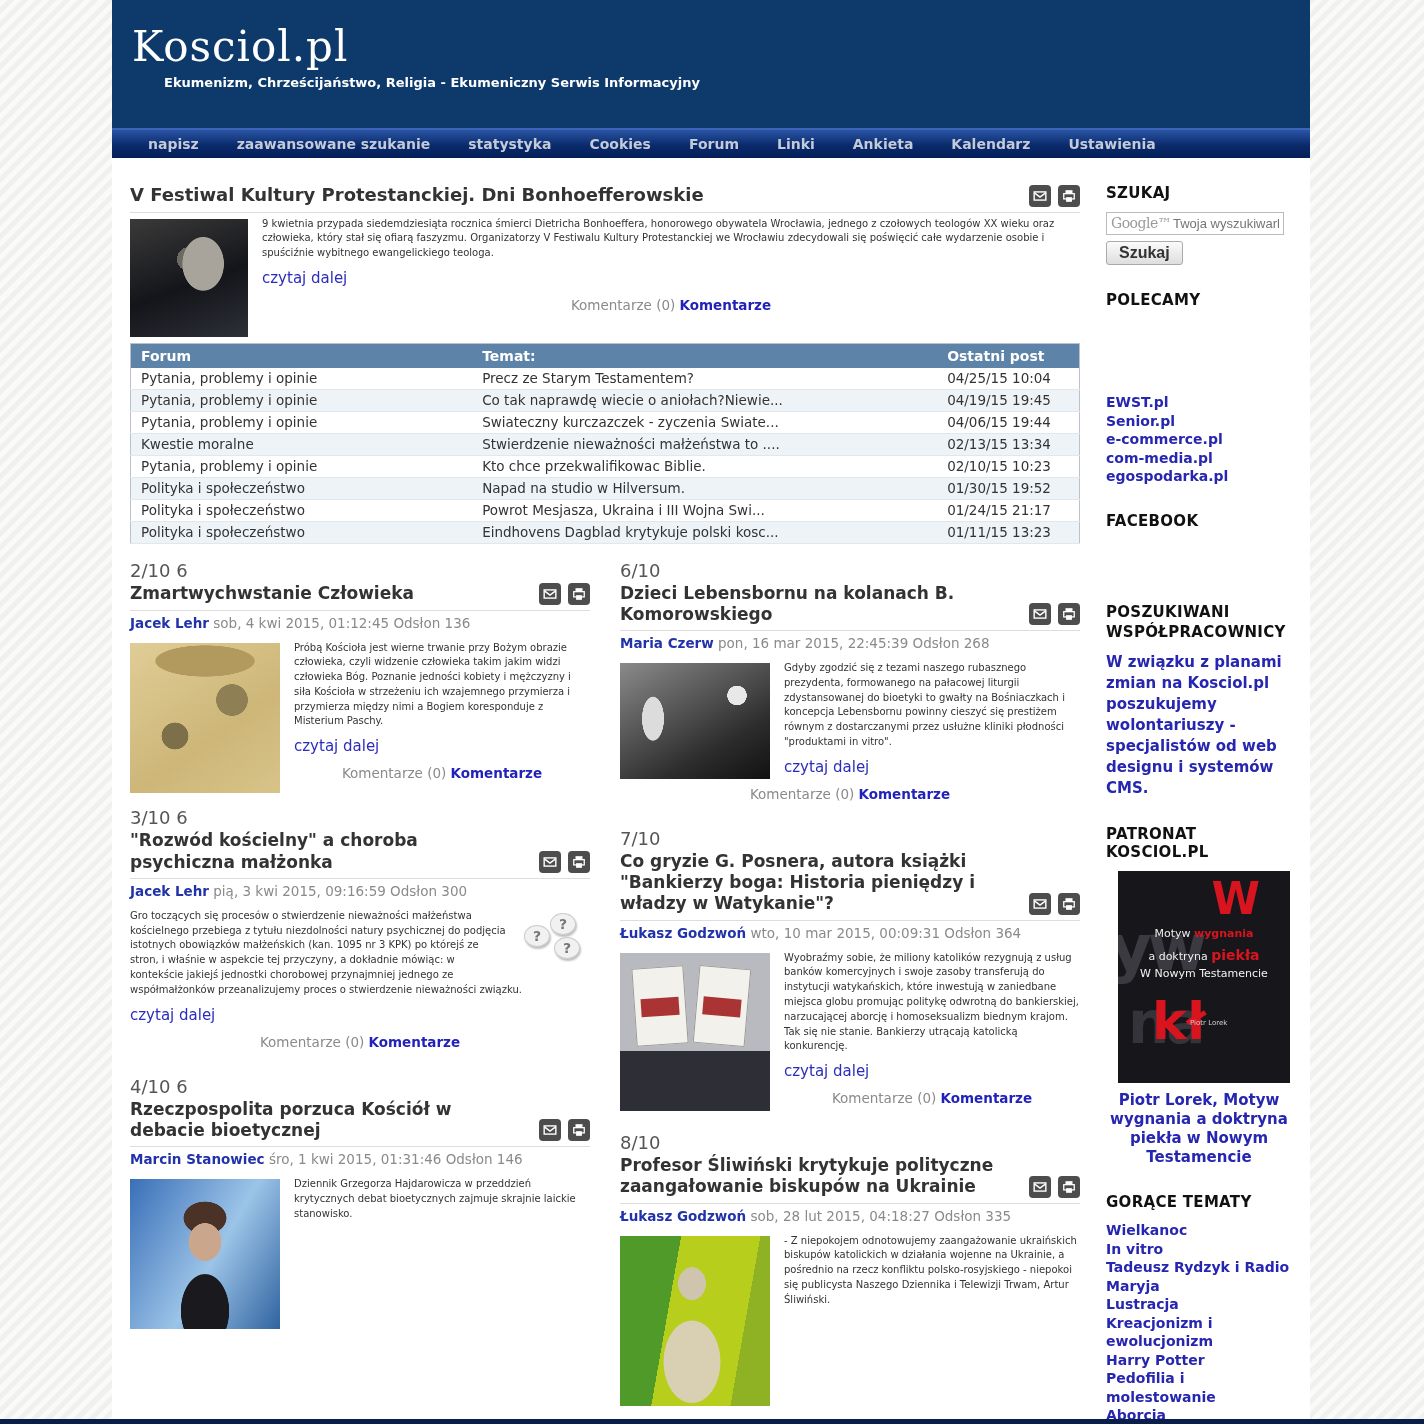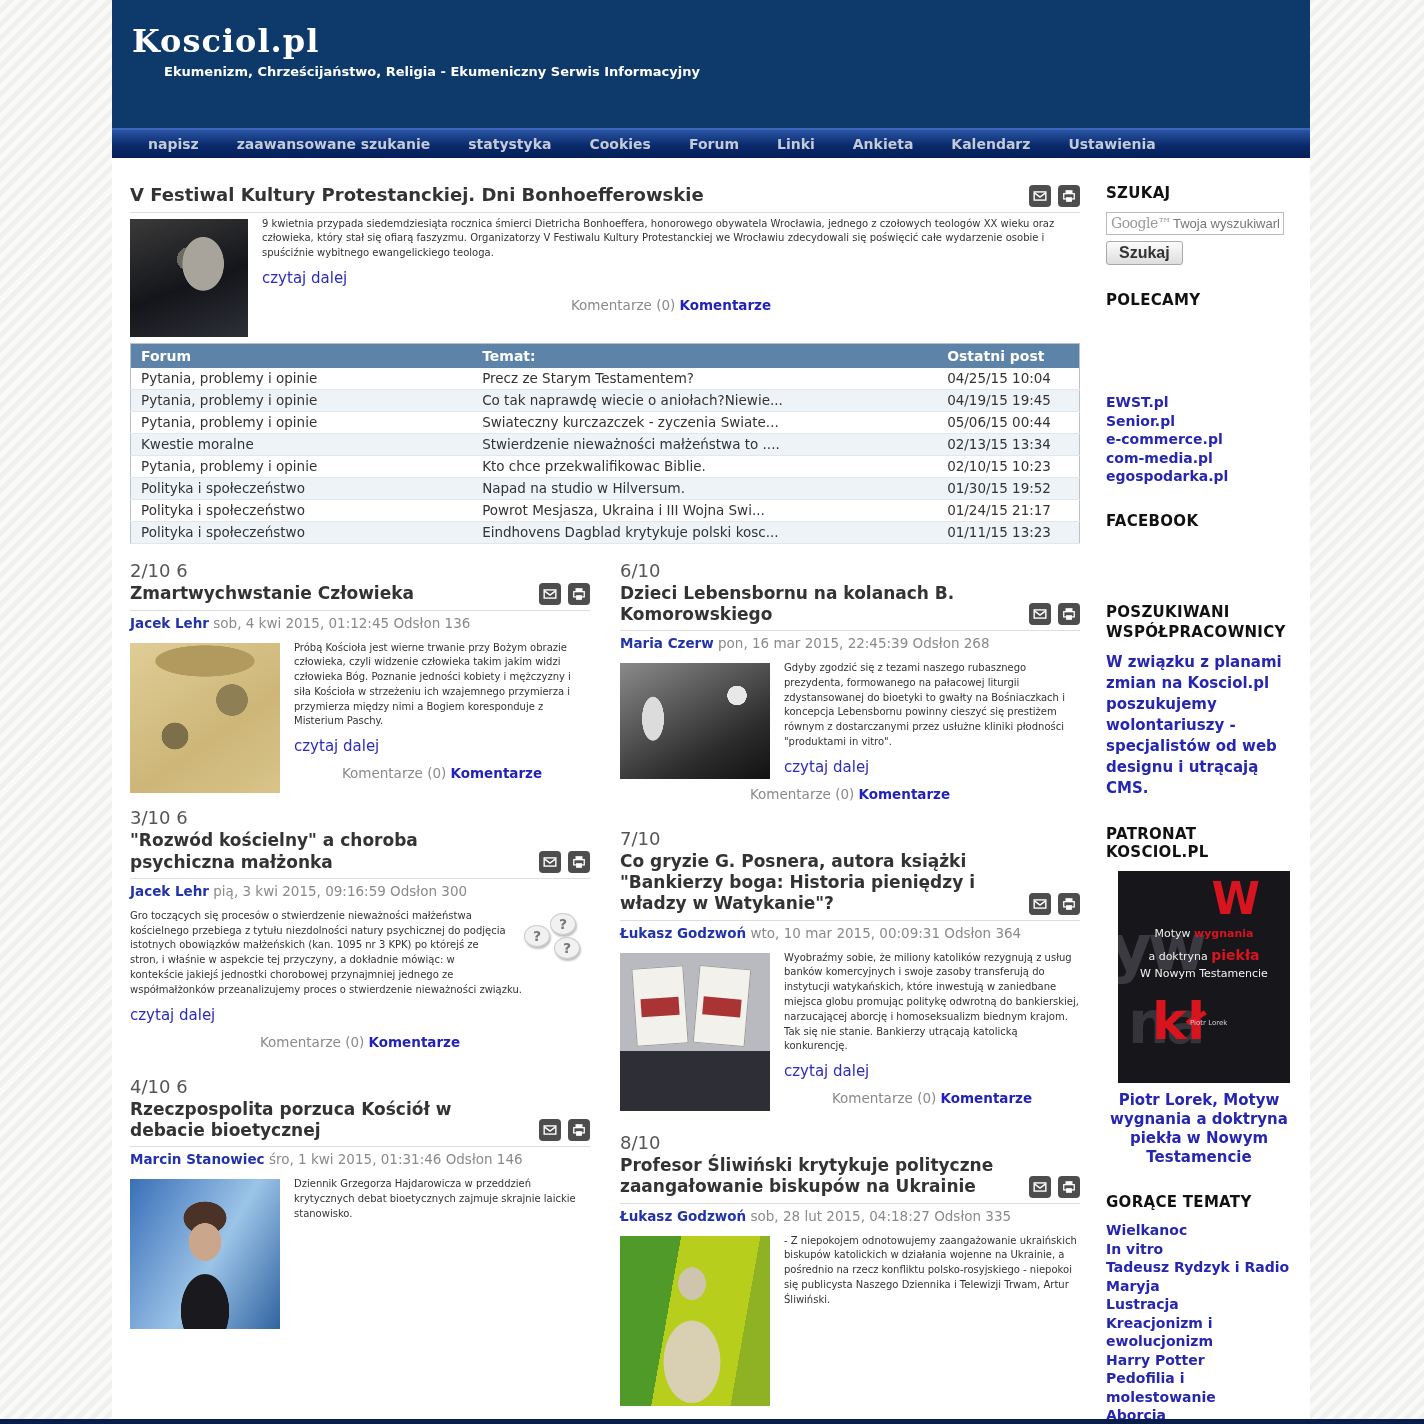--- a/index.html
+++ b/index.html
@@ -2,21 +2,21 @@
 <html><head>
 <meta charset="utf-8">
 <style>
   * { margin:0; padding:0; box-sizing:border-box; }
   html,body { width:1424px; height:1424px; overflow:hidden; }
   body { font-family:"DejaVu Sans","Liberation Sans",sans-serif; background:repeating-linear-gradient(135deg,#fafaf8 0 5px,#f0f0ee 5px 10px); position:relative; }
   .page { width:1198px; margin-left:112px; background:#ffffff; min-height:1424px; position:relative; }
 
   
   .site-header { background:#0d3a6b; height:128px; padding:22px 0 0 20px; }
-  .logo { color:#ffffff; font-family:"DejaVu Serif","Liberation Serif",serif; font-size:32px; font-weight:bold; letter-spacing:1px; cursor:pointer; }
+  .logo { color:#ffffff; font-family:"DejaVu Serif","Liberation Serif",serif; font-size:42px; font-weight:normal; letter-spacing:1px; cursor:pointer; }
   .tagline { color:#ffffff; font-size:13px; font-weight:bold; margin:4px 0 0 32px; }
   .navbar { background:linear-gradient(#2a55a5,#0a2a6b 55%,#041f58); border-top:2px solid #3c64b8; height:30px; display:flex; align-items:center; padding-left:36px; }
   .nav-item { color:#c3cbd9; font-size:14px; font-weight:bold; margin-right:38px; cursor:pointer; white-space:nowrap; }
 
   
   .content { display:flex; padding:26px 18px 0 18px; }
   .main { width:962px; padding-right:12px; }
   .sidebar { width:204px; margin-left:10px; padding-left:4px; }
 
   
@@ -160,21 +160,21 @@
               <td>04/25/15 10:04</td>
             </tr>
           <tr>
               <td>Pytania, problemy i opinie</td>
               <td>Co tak naprawdę wiecie o aniołach?Niewie...</td>
               <td>04/19/15 19:45</td>
             </tr>
           <tr>
               <td>Pytania, problemy i opinie</td>
               <td>Swiateczny kurczazczek - zyczenia Swiate...</td>
-              <td>05/06/15 00:44</td>
+              <td>04/06/15 19:44</td>
             </tr>
           <tr>
               <td>Kwestie moralne</td>
               <td>Stwierdzenie nieważności małżeństwa to ....</td>
               <td>02/13/15 13:34</td>
             </tr>
           <tr>
               <td>Pytania, problemy i opinie</td>
               <td>Kto chce przekwalifikowac Biblie.</td>
               <td>02/10/15 10:23</td>
@@ -393,21 +393,21 @@
       <span class="sb-link">EWST.pl</span>
       <span class="sb-link">Senior.pl</span>
       <span class="sb-link">e-commerce.pl</span>
       <span class="sb-link">com-media.pl</span>
       <span class="sb-link">egospodarka.pl</span>
 
       <div class="sb-heading">FACEBOOK</div>
       <div class="sb-gap"></div>
 
       <div class="sb-heading" style="line-height:1.35;">POSZUKIWANI WSPÓŁPRACOWNICY</div>
-      <div class="sb-text">W związku z planami zmian na Kosciol.pl poszukujemy wolontariuszy - specjalistów od web designu i utrącają CMS.</div>
+      <div class="sb-text">W związku z planami zmian na Kosciol.pl poszukujemy wolontariuszy - specjalistów od web designu i systemów CMS.</div>
 
       <div class="sb-heading">PATRONAT KOSCIOL.PL</div>
       <div class="book-cover">
         <span class="bc-ghost">yw</span>
         <span class="bc-ghost2">na</span>
         <span class="bc-w">W</span>
         <div class="bc-l1"><span>Motyw </span><b>wygnania</b></div>
         <div class="bc-l2"><span>a doktryna </span><b>piekła</b></div>
         <div class="bc-l3">W Nowym Testamencie</div>
         <span class="bc-kl">kł</span>

